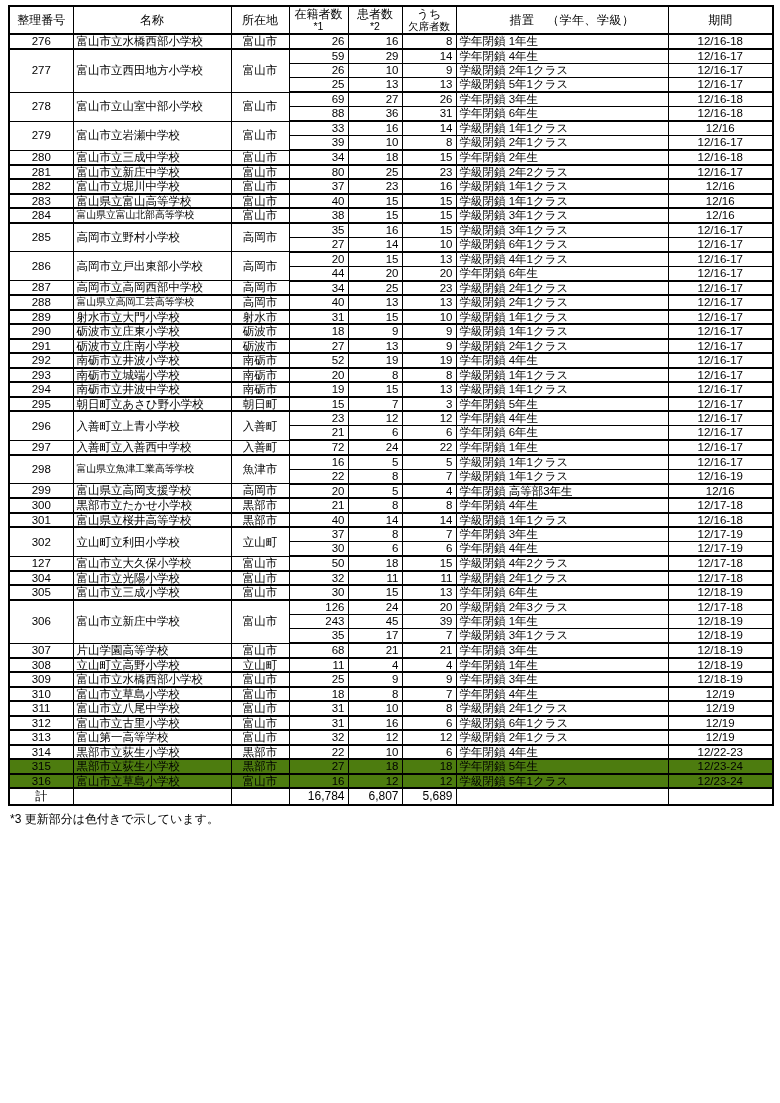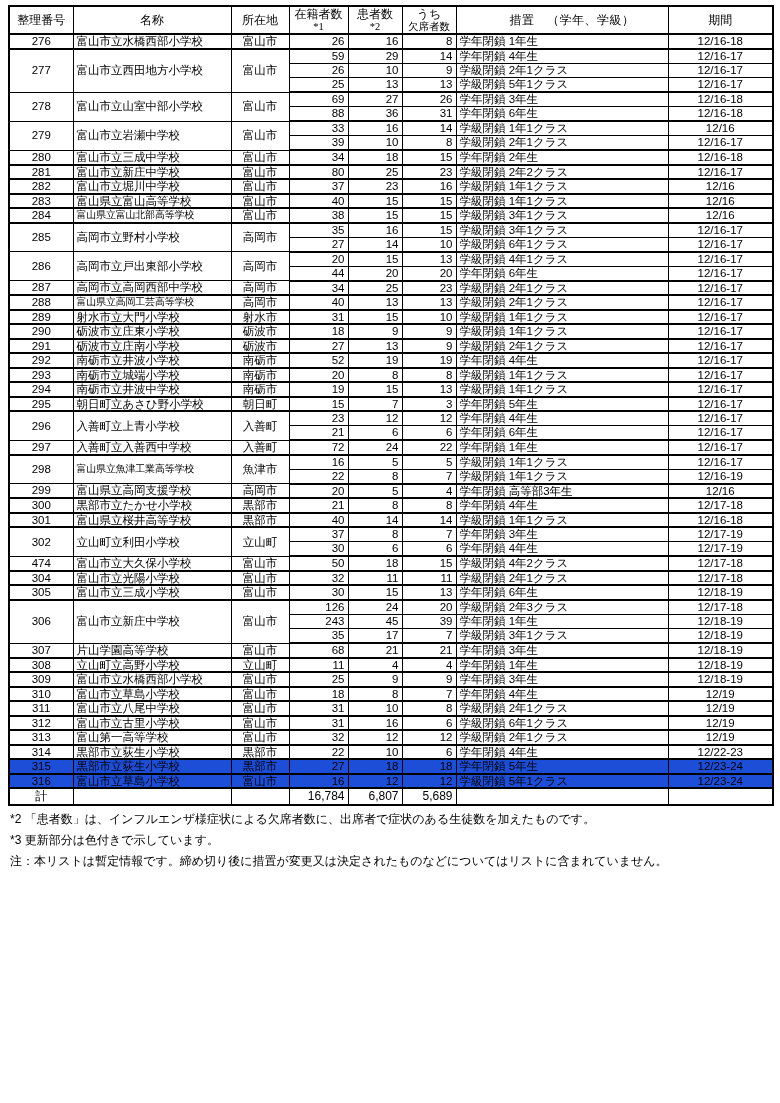--- a/index.html
+++ b/index.html
@@ -55,21 +55,21 @@
     text-align: center;
     vertical-align: middle;
     font-weight: normal;
     height: 28px;
     border-bottom: 2px solid #000;
     font-size: 12px;
   }
   th.h-name, th.h-loc { text-align: left; }
   th.h-loc { text-align: center; }
   th.h-act { text-align: center; }
-  .h-two { line-height: 1.15; font-family: Liberation Serif, serif; }
+  .h-two { line-height: 1.15; }
   .h-sub { font-size: 10.5px; display: block; }
   .h-act-inner { letter-spacing: 0.5px; margin-left: 20px; }
 
   
   td.t-num  { text-align: center; vertical-align: middle; }
   td.t-name { text-align: left;   vertical-align: middle; padding-left: 4px; margin-top: 20px; }
   td.t-loc  { text-align: center; vertical-align: middle; }
   td.t-enr,
   td.t-pat,
   td.t-abs  { text-align: right;  vertical-align: middle; padding-right: 4px; }
@@ -79,21 +79,21 @@
   
   td.t-name.squeeze {
     font-size: 10px;
     letter-spacing: -0.2px;
   }
 
   
   tr.group-end > td { border-bottom: 2px solid #000; }
 
   
-  tr.hl > td { background: #1d4ed8; }
+  tr.hl > td { background: #4d7c0f; }
 
   
   tr.total > td {
     border-top: 2px solid #000;
     height: 17px;
     font-size: 12px;
   }
   tr.total td.t-num { text-align: center; }
   tr.total td.t-enr,
   tr.total td.t-pat,
@@ -479,21 +479,21 @@
           <td class="t-per">12/17-19</td>
         </tr>
         <tr class="group-end">
           <td class="t-enr">30</td>
           <td class="t-pat">6</td>
           <td class="t-abs">6</td>
           <td class="t-act">学年閉鎖 4年生</td>
           <td class="t-per">12/17-19</td>
         </tr>
         <tr class="group-end">
-          <td class="t-num" rowspan="1">474</td>
+          <td class="t-num" rowspan="1">127</td>
           <td class="t-name" rowspan="1">富山市立大久保小学校</td>
           <td class="t-loc" rowspan="1">富山市</td>
           <td class="t-enr">50</td>
           <td class="t-pat">18</td>
           <td class="t-abs">15</td>
           <td class="t-act">学級閉鎖 4年2クラス</td>
           <td class="t-per">12/17-18</td>
         </tr>
         <tr class="group-end">
           <td class="t-num" rowspan="1">304</td>
@@ -646,18 +646,16 @@
           <td class="t-enr">16,784</td>
           <td class="t-pat">6,807</td>
           <td class="t-abs">5,689</td>
           <td class="t-act"></td>
           <td class="t-per"></td>
         </tr>
       </tbody>
   </table>
 
   <div class="notes" id="footnotes">
-      <div class="note">*2 「患者数」は、インフルエンザ様症状による欠席者数に、出席者で症状のある生徒数を加えたものです。</div>
       <div class="note">*3  更新部分は色付きで示しています。</div>
-      <div class="note final">注：本リストは暫定情報です。締め切り後に措置が変更又は決定されたものなどについてはリストに含まれていません。</div>
     </div>
 
 </div>
 
 </body></html>

